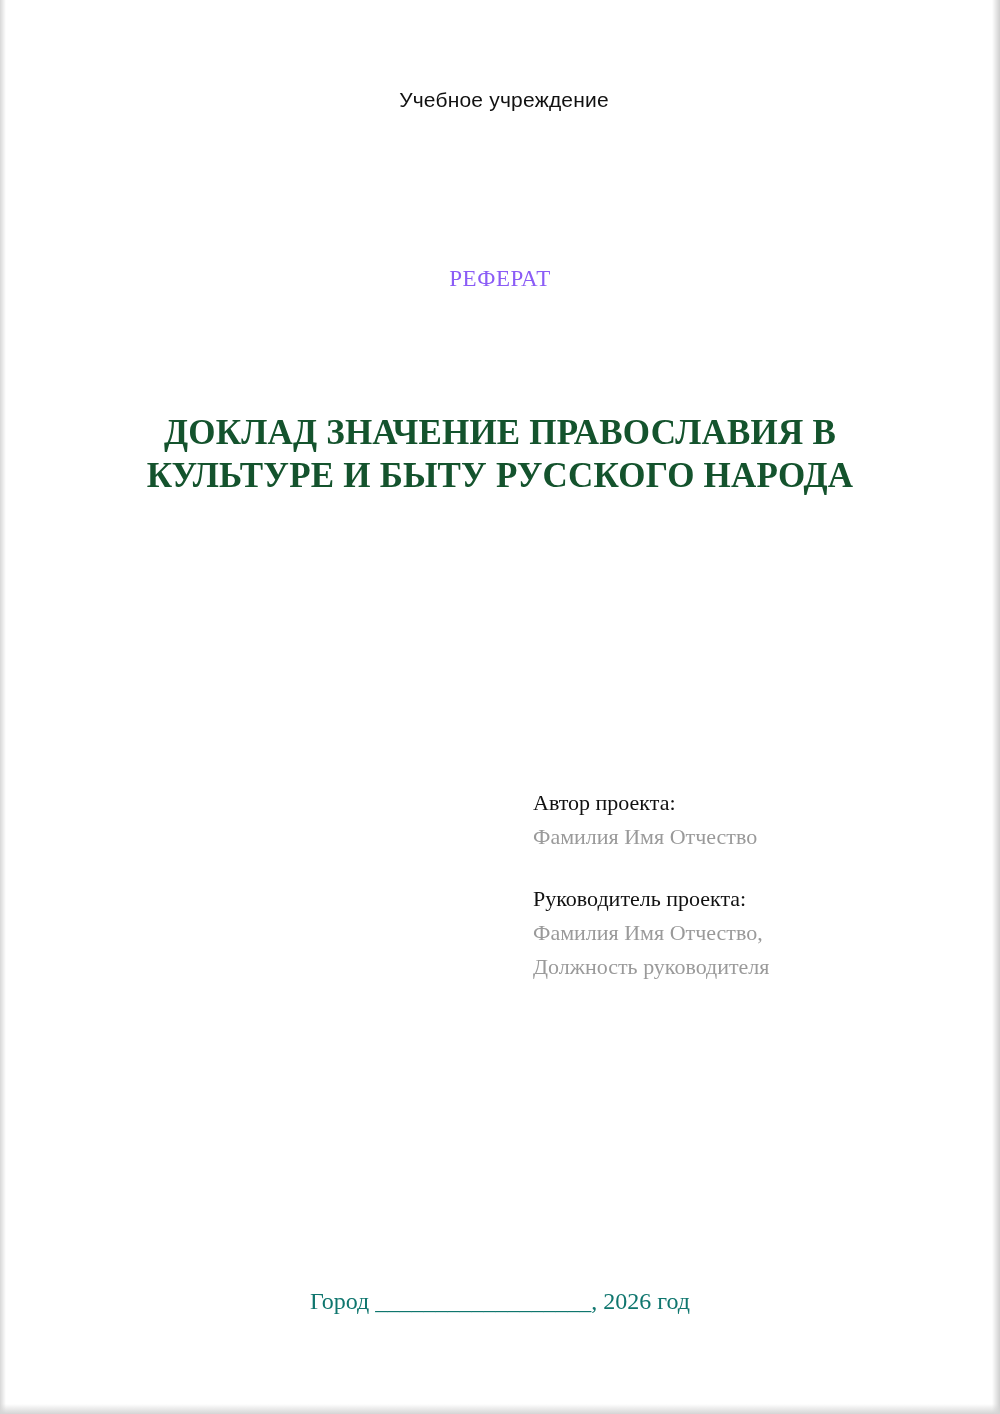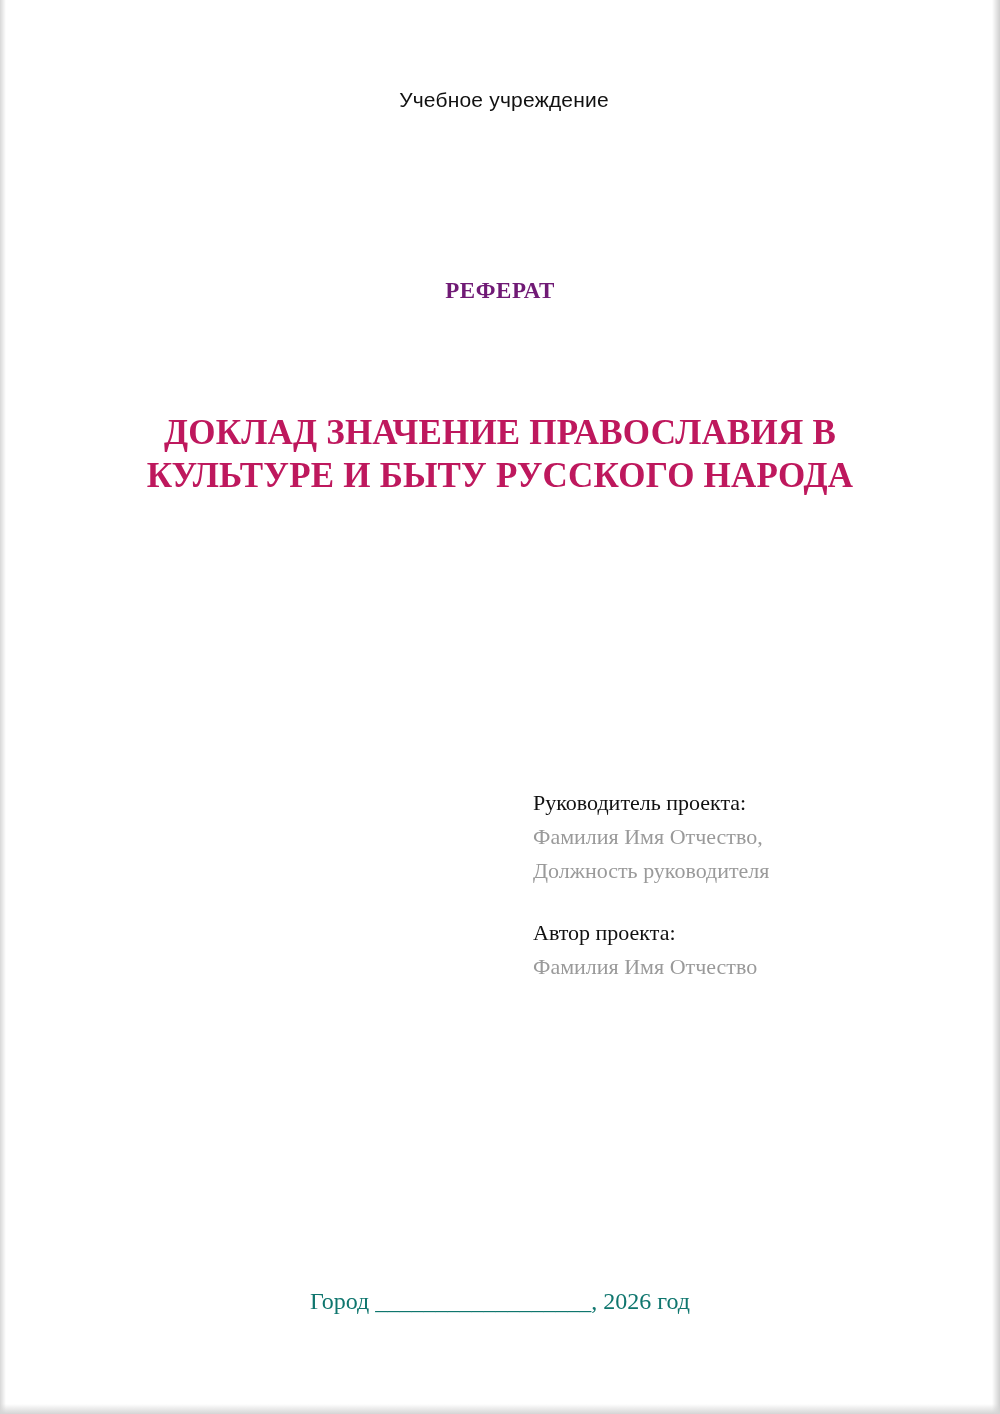--- a/index.html
+++ b/index.html
@@ -59,41 +59,41 @@
     width: 100%;
     text-align: center;
     font-family: "Liberation Sans", sans-serif;
     font-size: 21px;
     letter-spacing: 0.2px;
     color: #111111;
   }
 
   .doc-type {
     position: absolute;
-    top: 278px;
+    top: 266px;
     left: 0;
     width: 100%;
     text-align: center;
     font-size: 23px;
-    font-weight: bold;
+    font-weight: normal;
     letter-spacing: 0.6px;
-    color: #701a75;
+    color: #8b5cf6;
   }
 
   .doc-title {
     position: absolute;
     top: 412px;
     left: 140px;
     width: 720px;
     text-align: center;
     font-size: 35px;
     line-height: 1.22;
     font-weight: bold;
     letter-spacing: 0.2px;
-    color: #be185d;
+    color: #14532d;
   }
 
   .credits {
     position: absolute;
     top: 786px;
     left: 533px;
     width: 400px;
   }
   .credit-block {
     margin-bottom: 28px;
@@ -131,27 +131,27 @@
 
   <div class="institution">Учебное учреждение</div>
 
   <div class="doc-type">РЕФЕРАТ</div>
 
   <div class="doc-title">ДОКЛАД ЗНАЧЕНИЕ ПРАВОСЛАВИЯ В КУЛЬТУРЕ И БЫТУ РУССКОГО НАРОДА</div>
 
   <div class="credits">
 
     <div class="credit-block">
+      <div class="credit-label">Автор проекта:</div>
+      <div class="credit-value">Фамилия Имя Отчество</div>
+    </div>
+
+    <div class="credit-block">
       <div class="credit-label">Руководитель проекта:</div>
       <div class="credit-value">Фамилия Имя Отчество,</div>
       <div class="credit-value">Должность руководителя</div>
-    </div>
-
-    <div class="credit-block">
-      <div class="credit-label">Автор проекта:</div>
-      <div class="credit-value">Фамилия Имя Отчество</div>
     </div>
 
   </div>
 
   <div class="footer">Город __________________, 2026 год</div>
 
 </div>
 
 </body></html>

